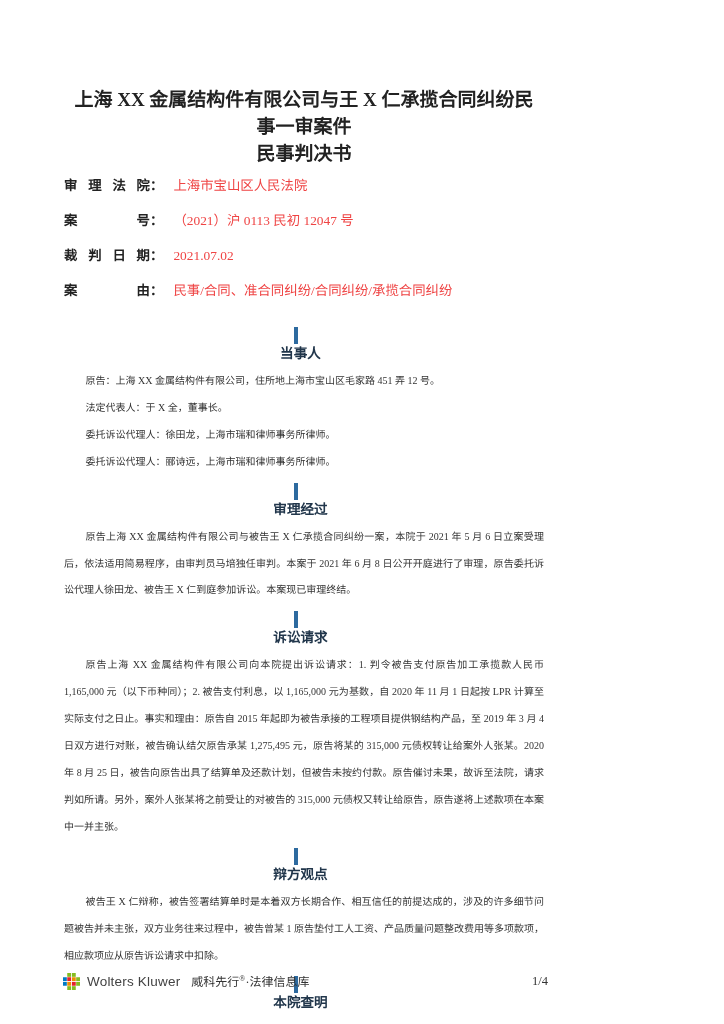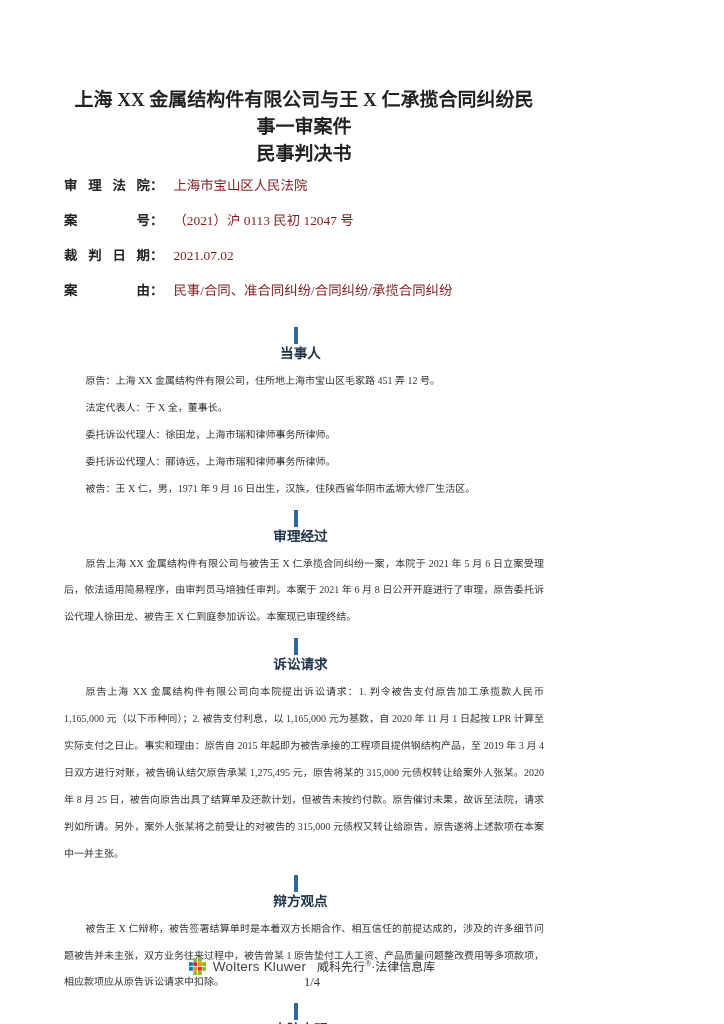--- a/index.html
+++ b/index.html
@@ -44,21 +44,21 @@
   .meta-label {
     display: inline-block;
     width: 86px;
     font-weight: 700;
     color: #222222;
     text-align: justify;
     text-align-last: justify;
     white-space: nowrap;
   }
   .meta-colon { font-weight: 700; color: #222222; }
-  .meta-value { margin-left: 10px; color: #7f1d1d; }
+  .meta-value { margin-left: 10px; color: #ef4444; }
 
   .sections { margin-top: 26px; }
   .section { margin-bottom: 7px; }
   .section-heading {
     display: flex;
     align-items: center;
     margin: 0 0 4px -7px;
     font-size: 13.6px;
     font-weight: 700;
     color: #21364b;
@@ -78,26 +78,25 @@
     font-size: 10px;
     line-height: 26.9px;
     text-align: justify;
     text-indent: 2.15em;
     color: #333333;
     word-break: break-word;
   }
 
   .footer {
     position: absolute;
-    left: 76px;
+    left: 63px;
     right: 60px;
     bottom: 34px;
     display: flex;
     align-items: center;
-    flex-direction: column;
   }
   .footer-left {
     display: flex;
     align-items: center;
     flex: 1 1 auto;
   }
   .wk-logo { display: inline-block; margin-right: 7px; }
   .wk-brand {
     font-family: "Liberation Sans", "DejaVu Sans", sans-serif;
     font-size: 13.5px;
@@ -158,21 +157,20 @@
 
       <div class="section">
         <h2 class="section-heading">
           <span class="accent-bar"></span>
           <span>当事人</span>
         </h2>
         <p class="body-par">原告：上海 XX 金属结构件有限公司，住所地上海市宝山区毛家路 451 弄 12 号。</p>
         <p class="body-par">法定代表人：于 X 全，董事长。</p>
         <p class="body-par">委托诉讼代理人：徐田龙，上海市瑞和律师事务所律师。</p>
         <p class="body-par">委托诉讼代理人：郦诗远，上海市瑞和律师事务所律师。</p>
-        <p class="body-par">被告：王 X 仁，男，1971 年 9 月 16 日出生，汉族，住陕西省华阴市孟塬大修厂生活区。</p>
       </div>
 
       <div class="section">
         <h2 class="section-heading">
           <span class="accent-bar"></span>
           <span>审理经过</span>
         </h2>
         <p class="body-par">原告上海 XX 金属结构件有限公司与被告王 X 仁承揽合同纠纷一案，本院于 2021 年 5 月 6 日立案受理后，依法适用简易程序，由审判员马培独任审判。本案于 2021 年 6 月 8 日公开开庭进行了审理，原告委托诉讼代理人徐田龙、被告王 X 仁到庭参加诉讼。本案现已审理终结。</p>
       </div>
 

